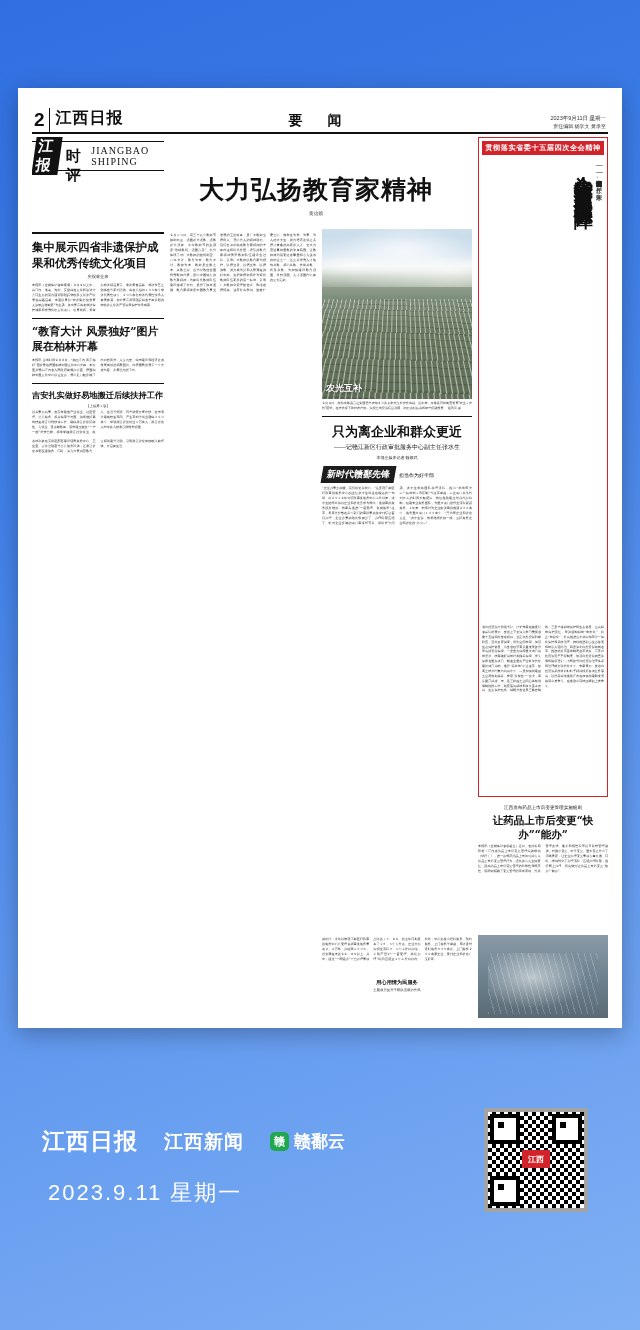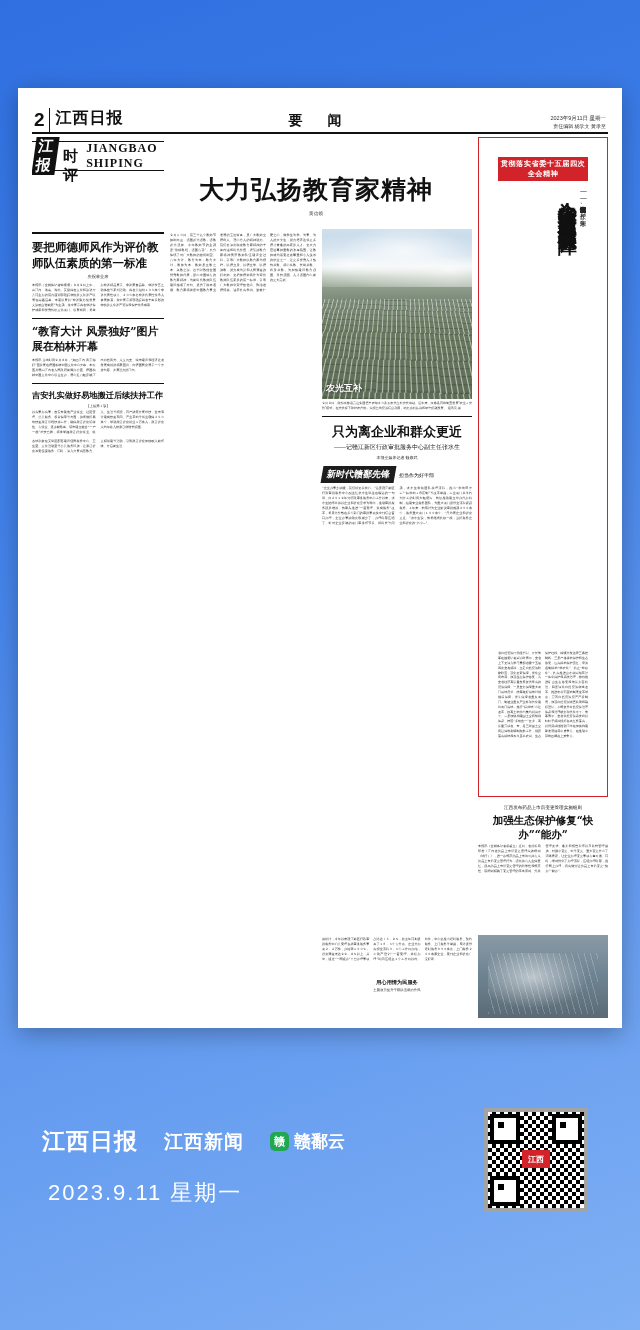--- a/index.html
+++ b/index.html
@@ -56,21 +56,21 @@
   
   .shiping{
     margin-top:4px;border-top:1px solid #111;border-bottom:1px solid #111;
     padding:3px 2px;display:flex;align-items:center;gap:6px;height:22px;
   }
   .shiping .sp1{
     font-family:"DejaVu Serif",serif;font-weight:bold;font-size:15px;color:#111;
     background:#111;color:#fff;padding:0 3px;transform:skewX(-8deg);
   }
   .shiping .sp2{font-family:"DejaVu Serif",serif;font-weight:bold;font-size:15px;color:#111;margin-top:20px;}
-  .shiping .sp3{font-size:12px;color:#111;letter-spacing:1px;font-family:"Liberation Serif",serif;font-weight:bold;}
+  .shiping .sp3{font-size:10px;color:#111;letter-spacing:1px;font-family:"Liberation Serif",serif;}
   .headline-main{
     text-align:center;font-family:"DejaVu Serif",serif;font-weight:bold;
     font-size:25px;color:#111;margin:10px 0 2px;letter-spacing:1px;
   }
   .byline{text-align:center;font-size:4.6px;color:#333;margin-bottom:5px;}
   .hr-thin{border:0;border-top:1px solid #111;margin:5px 0;}
   .hr-dbl{border:0;border-top:2px solid #111;margin:5px 0;}
   .sub-head{
     font-family:"DejaVu Serif",serif;font-weight:bold;font-size:11.5px;color:#111;
     line-height:1.35;margin:6px 0 3px;
@@ -115,21 +115,21 @@
   .badge-row{display:flex;align-items:center;gap:4px;margin:6px 0 3px;}
   .badge{
     background:#1d1d1d;color:#fff;font-family:"DejaVu Serif",serif;font-weight:bold;
     font-size:9px;padding:2px 5px;transform:skewX(-10deg);
   }
   .badge-sub{font-size:5px;color:#111;}
   .center-small{text-align:center;font-size:5.2px;color:#111;margin:2px 0;font-weight:bold;}
   
   .redbox{
     position:absolute;left:446px;top:0;width:130px;height:660px;
-    border:1.5px solid #d2232a;padding:19px;box-sizing:border-box;
+    border:1.5px solid #d2232a;padding:3px;box-sizing:border-box;
   }
   .red-banner{
     background:#d2232a;color:#fff;font-family:"DejaVu Serif",serif;font-weight:bold;
     font-size:7.2px;text-align:center;padding:2px 1px;letter-spacing:.5px;
   }
   .vert-title{
     writing-mode:vertical-rl;text-orientation:upright;
     font-family:"DejaVu Serif",serif;font-weight:bold;font-size:19px;color:#111;
     line-height:1.12;height:430px;margin:5px 0 0 auto;letter-spacing:2px;
   }
@@ -218,21 +218,21 @@
     <div class="body-area">
 
       <div class="col c1">
         <div class="shiping">
           <span class="sp1">江报</span>
           <span class="sp2">时评</span>
           <span class="sp3">JIANGBAO SHIPING</span>
         </div>
         <div style="height:56px"></div>
         <hr class="hr-dbl">
-        <div class="sub-head">要把师德师风作为评价教师队伍素质的第一标准</div>
+        <div class="sub-head">集中展示四省非遗保护成果和优秀传统文化项目</div>
         <div class="sub-byline">庆祝林业席</div>
         <div class="tt col2">本报讯（全媒体记者钟珊珊）９月９日上午，由江西、湖南、湖北、安徽四省文化和旅游厅共同主办的第六届湘鄂赣皖非物质文化遗产联展在南昌启幕。本届联展以“非遗聚力促发展 文旅融合谱新篇”为主题，集中展示四省非遗保护成果和优秀传统文化项目。联展期间，将举办非遗精品展示、非遗美食品鉴、非遗技艺互动体验等系列活动。四省共组织１００余个非遗代表性项目、２００余名非遗代表性传承人参展参演，集中展示湘鄂赣皖四省丰富多彩的非物质文化遗产资源和保护传承成果。</div>
         <hr class="hr-thin">
         <div class="sub-head2">“教育大计 风景独好”图片展在柏林开幕</div>
         <div class="tt col2">本报讯 当地时间９月８日，“如画江西 风景独好”图片展在德国柏林中国文化中心开幕。本次图片展由江西省人民政府新闻办公室、德国柏林中国文化中心联合主办，展出近百幅反映江西自然风光、人文历史、城市建设和经济社会发展成就的精美图片，向德国民众展示一个开放包容、充满活力的江西。</div>
         <hr class="hr-thin">
         <div class="small-head">吉安扎实做好易地搬迁后续扶持工作</div>
         <div class="note-line">【上接第１版】</div>
         <div class="tt col2">以实事办实事，吉安市聚焦产业就业、社区管理、公共服务、权益保障等方面，持续做好易地扶贫搬迁后续扶持工作，确保搬迁群众稳得住、有就业、逐步能致富。该市建立健全“一户一档”帮扶台账，精准掌握搬迁群众就业、收入、生活等情况，因户施策开展帮扶。全市累计建成扶贫车间、产业基地等就业载体３００余个，带动搬迁群众就业１万余人，搬迁群众人均年收入较搬迁前增长明显。</div>
         <div style="height:4px"></div>
@@ -271,21 +271,21 @@
         <div class="red-banner">贯彻落实省委十五届四次全会精神</div>
         <div class="vert-wrap">
           <div class="vert-title">为全省经济高质量发展提供坚实资源保障</div>
           <div class="vert-sub">——访省自然资源厅党组书记、厅长 朱寒</div>
         </div>
         <div class="red-body" style="height:170px;overflow:hidden">省自然资源厅党组书记、厅长朱寒在接受记者采访时表示，全省上下要深入学习贯彻省委十五届四次全会精神，立足自然资源职能职责，强化要素保障，优化空间布局，加强生态保护修复，为全省经济高质量发展提供坚实的资源保障。一是全力保障重大项目用地需求。统筹做好用地计划指标保障，优先保障省重点项目、制造业重点产业链现代化建设项目用地，推行“标准地”出让改革，提高土地节约集约利用水平。二是加快构建国土空间规划体系。按照“多规合一”要求，高质量完成省、市、县三级国土空间总体规划编制报批工作，划定落实耕地和永久基本农田、生态保护红线、城镇开发边界三条控制线。三是严格耕地保护和生态修复。压实耕地保护责任，坚决遏制耕地“非农化”、防止“非粮化”，扎实推进山水林田湖草沙一体化保护和系统治理，持续推进矿山生态修复和地质灾害防治。四是深化自然资源领域改革。推进农村宅基地制度改革试点，完善自然资源资产产权制度，加强自然资源调查监测和确权登记，不断提升自然资源治理体系和治理能力现代化水平。朱寒表示，全省自然资源系统将以钉钉子精神抓好各项任务落实，以优异成绩推动江西在加快构建新发展格局中勇争先、在推动中部地区崛起上勇争先。</div>
       </div>
 
       <div style="position:absolute;left:446px;top:668px;width:130px">
         <div class="br-kicker">江西发布药品上市后变更管理实施细则</div>
-        <div class="br-head">加强生态保护修复“快办”“能办”</div>
+        <div class="br-head">让药品上市后变更“快办”“能办”</div>
         <div class="tt col2" style="height:86px;overflow:hidden">本报讯（全媒体记者杨碧玉）近日，省药监局印发《江西省药品上市后变更管理实施细则（试行）》，进一步规范药品上市许可持有人药品上市后变更管理行为，强化持有人主体责任，提高药品上市后变更管理的科学性和规范性。该细则明确了变更管理的基本原则、分类管理要求、备案和报告程序以及监督管理措施，对微小变更、中等变更、重大变更作出了清晰界定，让企业办理变更事项有章可循。同时，细则优化了办理流程，压缩办理时限，推行网上办理，切实做到让药品上市后变更“快办”“能办”。</div>
         <div class="photo2"></div>
 
       </div>
 
       <div style="position:absolute;left:290px;top:800px;width:150px">
         <div class="tt col3" style="height:40px;overflow:hidden">据统计，今年以来赣江新区行政审批服务中心共受理各类审批服务事项２．２万件，办结率１００％，群众满意度达９９．８％以上。其中，通过“一网通办”平台办理事项占比达７３．９％，比去年同期提高了１６．５个百分点。企业开办实现全流程０．５个工作日办结，不动产登记“一窗受理、并联办理”时间压缩至１个工作日以内。此外，中心还推出延时服务、预约服务、上门服务等举措，累计提供延时服务６００余次，上门服务２００余家企业，受到企业和群众广泛好评。</div>
         <div class="center-small">用心用情为民服务</div>
         <div style="text-align:center;font-size:3.4px;color:#333">主题教育提升干部队伍能力作风</div>
       </div>

